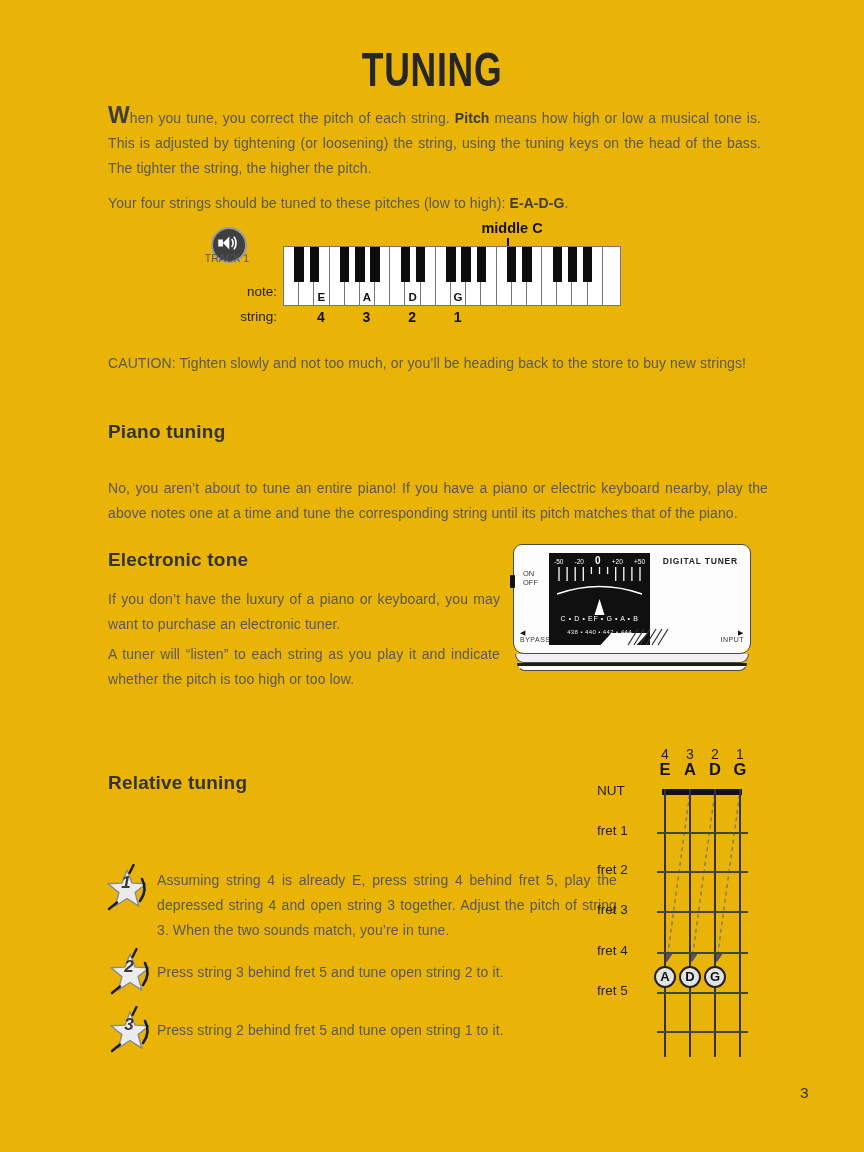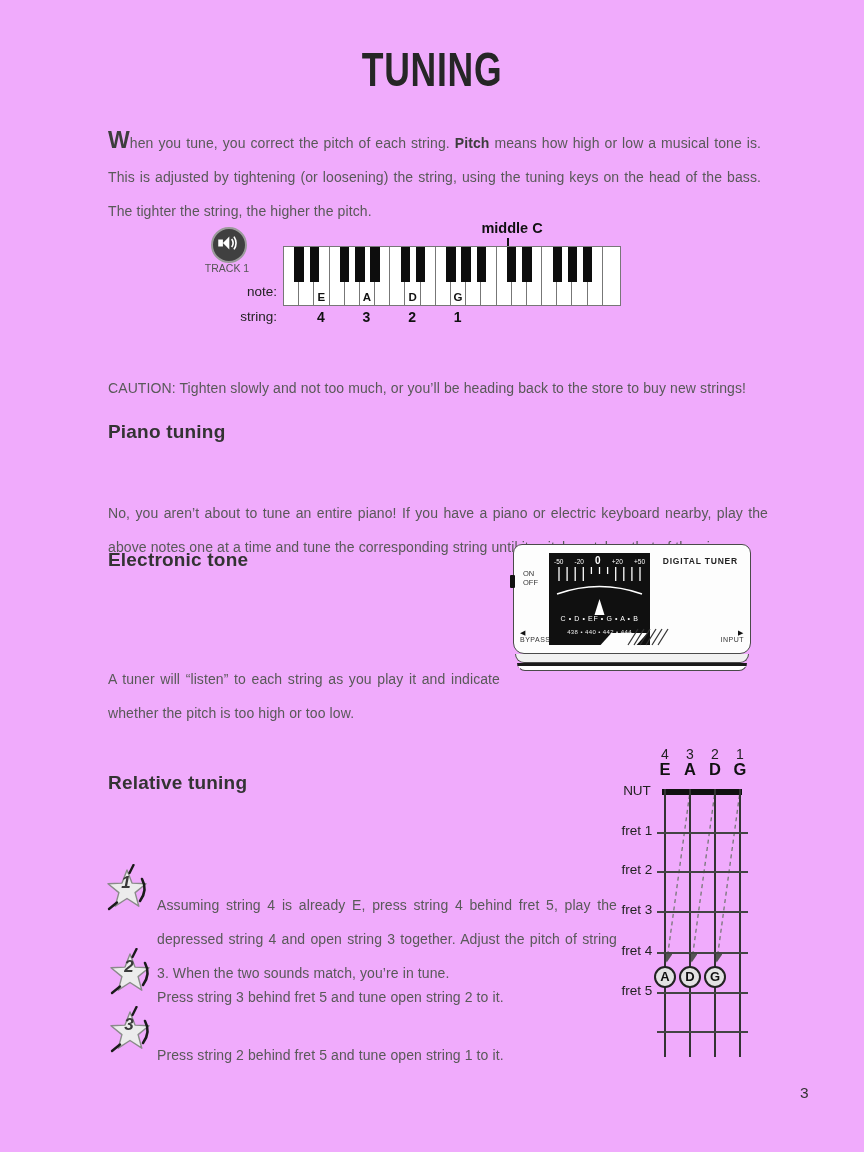--- a/index.html
+++ b/index.html
@@ -1,28 +1,28 @@
 <!DOCTYPE html>
 <html><head>
 <meta charset="utf-8">
 <style>
   html,body{margin:0;padding:0;background:#fff;}
   #page{
-    position:relative;width:864px;height:1152px;background:#f0abfc;overflow:hidden;
+    position:relative;width:864px;height:1152px;background:#eab308;overflow:hidden;
     font-family:"Liberation Sans",sans-serif;color:#595959;
   }
   .abs{position:absolute;}
   
   #title-row{left:0;top:42px;width:864px;display:flex;justify-content:center;}
   #page-title{
     display:inline-block;font-size:48px;font-weight:bold;color:#262626;
     transform:scaleX(0.74);transform-origin:center;letter-spacing:1px;
   }
   
-  .body-text{font-size:14px;line-height:34px;text-align:justify;color:#595959;letter-spacing:0.1px;margin-top:20px;}
+  .body-text{font-size:14px;line-height:25px;text-align:justify;color:#595959;letter-spacing:0.1px;}
   .lead-cap{font-size:23px;font-weight:bold;color:#3d3d3d;}
   .emph{font-weight:bold;color:#3d3d3d;}
   .section-heading{font-size:19px;font-weight:bold;color:#333333;letter-spacing:0.2px;}
   
   #track-icon{width:32px;height:32px;border-radius:50%;background:#404040;border:2px solid #9a9a9a;}
   #track-label{width:70px;text-align:center;font-size:10.5px;color:#555;}
   
   #piano-keyboard{border:1px solid #777;background:#fff;}
   .white-key{position:absolute;top:0;height:100%;box-sizing:border-box;border-right:1px solid #777;background:#fff;}
   .white-key.last{border-right:none;}
@@ -57,51 +57,54 @@
   #bypass{left:6px;bottom:10px;text-align:left;}
   #input{right:6px;bottom:10px;text-align:right;}
   
   .step-star{width:48px;height:48px;}
   .star-num{position:absolute;left:0;top:9px;width:46px;text-align:center;font-size:17px;font-weight:bold;
     font-style:italic;color:#3a3a3a;}
   
   #fret-diagram{left:596px;top:746px;width:170px;height:320px;}
   .fret-string-num{position:absolute;top:0;width:20px;margin-left:-10px;text-align:center;font-size:14px;color:#222;}
   .fret-string-note{position:absolute;top:14px;width:20px;margin-left:-10px;text-align:center;font-size:16.5px;font-weight:bold;color:#111;}
-  .fret-label{position:absolute;left:12px;width:58px;text-align:center;font-size:13.5px;color:#222;}
+  .fret-label{position:absolute;left:1px;width:58px;text-align:left;font-size:13.5px;color:#222;}
   #nut-bar{position:absolute;left:66px;top:43px;width:80px;height:6px;background:#111;}
   .gstring{position:absolute;top:43px;width:1.5px;height:268px;background:#333;}
   .fret-line{position:absolute;left:61px;width:91px;height:1.5px;background:#444;}
   .fret5-circle{position:absolute;width:22px;height:22px;border-radius:50%;background:#e3e3e3;border:2px solid #222;
     box-sizing:border-box;text-align:center;line-height:18px;font-size:13px;font-weight:bold;color:#111;}
   
   #page-number{font-size:15.5px;color:#333;}
 </style>
 </head>
 <body>
 
 <div id="page">
 
   <div class="abs" id="title-row">
     <span id="page-title">TUNING</span>
   </div>
 
   <div class="abs body-text" style="left:108px;top:103px;width:653px;">
     <span class="lead-cap">W</span><span>hen you tune, you correct the pitch of each string. </span><span class="emph">Pitch</span><span> means how high or low a musical tone is. This is adjusted by tightening (or loosening) the string, using the tuning keys on the head of the bass. The tighter the string, the higher the pitch.</span>
+  </div>
+  <div class="abs body-text" style="left:108px;top:191px;width:653px;">
+    <span>Your four strings should be tuned to these pitches (low to high): </span><span class="emph">E-A-D-G</span><span>.</span>
   </div>
 
   <div class="abs" id="track-icon" style="left:211px;top:227px;">
     <svg width="28" height="28" viewBox="0 0 24 24" style="position:absolute;left:0;top:0;">
       <rect x="4.5" y="9" width="4" height="6" fill="#fff"></rect>
       <polygon points="8.5,12 14,6.5 14,17.5" fill="#fff"></polygon>
       <path d="M16,8.5 Q18.5,12 16,15.5" stroke="#fff" stroke-width="1.4" fill="none"></path>
       <path d="M18,6.5 Q21.5,12 18,17.5" stroke="#fff" stroke-width="1.4" fill="none"></path>
     </svg>
   </div>
-  <div class="abs" id="track-label" style="left:192px;top:262px;">TRACK 1</div>
+  <div class="abs" id="track-label" style="left:192px;top:252px;">TRACK 1</div>
 
   <div class="abs" id="middle-c-label" style="left:452px;top:220px;">middle C</div>
   <div class="abs" id="middle-c-arrow-line" style="left:507px;top:238px;height:40px;"></div>
   <div class="abs" id="middle-c-arrow-head" style="left:504px;top:278px;"></div>
 
   <div class="abs" id="piano-keyboard" style="left:283px;top:246px;width:336px;height:58px;">
       <div class="white-key" style="left: 0px; width: 15.1818px;"></div>
       <div class="white-key" style="left: 15.1818px; width: 15.1818px;"></div>
       <div class="white-key" style="left: 30.3636px; width: 15.1818px;">
         <span class="key-note">E</span>
@@ -155,20 +158,21 @@
       <span class="string-num" style="left: 129.045px;">2</span>
       <span class="string-num" style="left: 174.591px;">1</span>
     </div>
 
   <div class="abs body-text" style="left:108px;top:351px;width:653px;">CAUTION: Tighten slowly and not too much, or you’ll be heading back to the store to buy new strings!</div>
 
   <div class="abs section-heading" style="left:108px;top:421px;">Piano tuning</div>
   <div class="abs body-text" style="left:108px;top:476px;width:660px;">No, you aren’t about to tune an entire piano! If you have a piano or electric keyboard nearby, play the above notes one at a time and tune the corresponding string until its pitch matches that of the piano.</div>
 
   <div class="abs section-heading" style="left:108px;top:549px;">Electronic tone</div>
+  <div class="abs body-text" style="left:108px;top:587px;width:392px;">If you don’t have the luxury of a piano or keyboard, you may want to purchase an electronic tuner.</div>
   <div class="abs body-text" style="left:108px;top:642px;width:392px;">A tuner will “listen” to each string as you play it and indicate whether the pitch is too high or too low.</div>
 
   <div class="abs" id="tuner">
     <div id="tuner-face">
       <div id="tuner-switch"></div>
       <div id="onoff">
         <div>ON</div>
         <div>OFF</div>
       </div>
       <div id="tuner-brand">DIGITAL TUNER</div>

